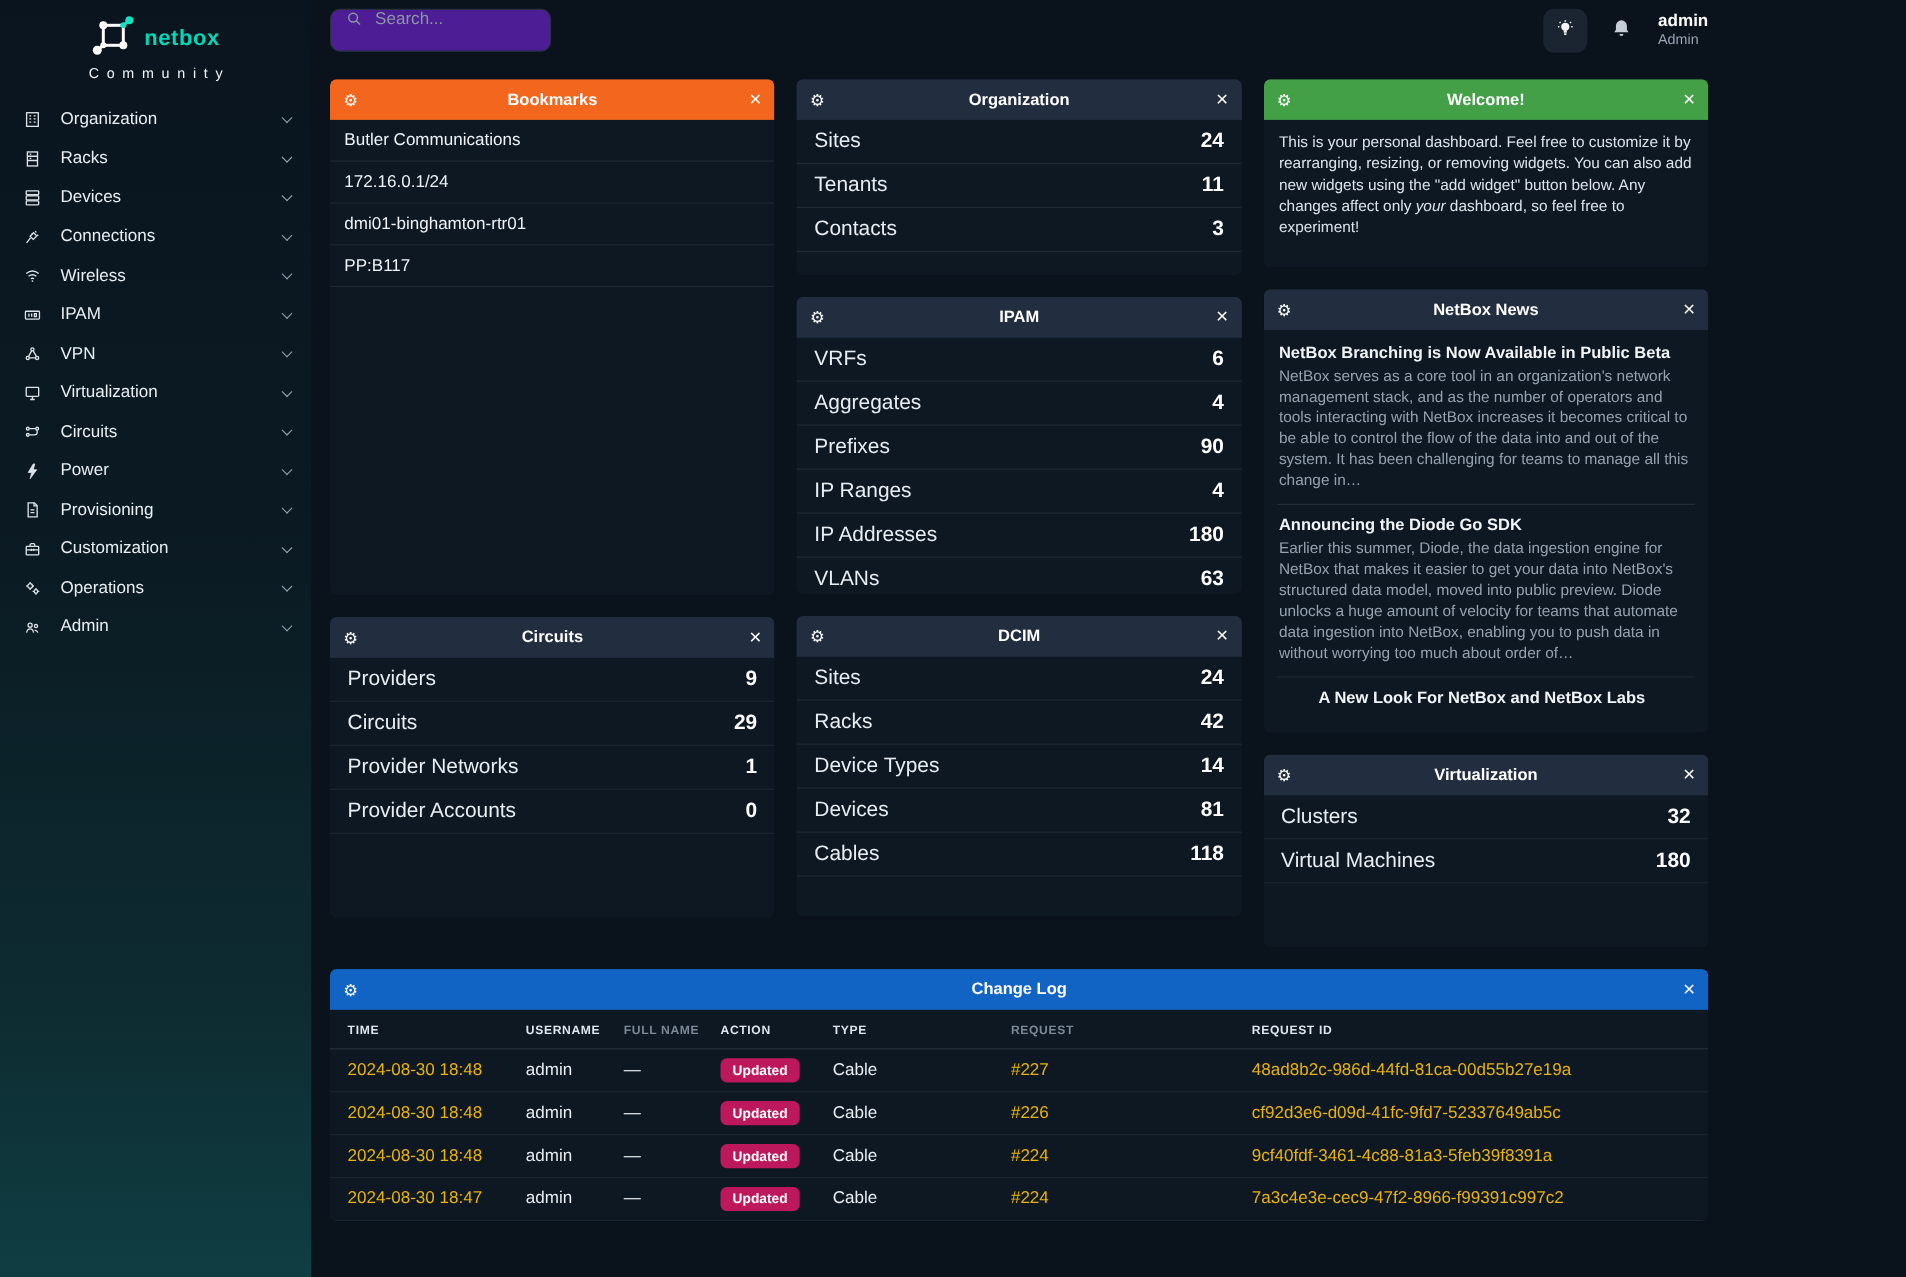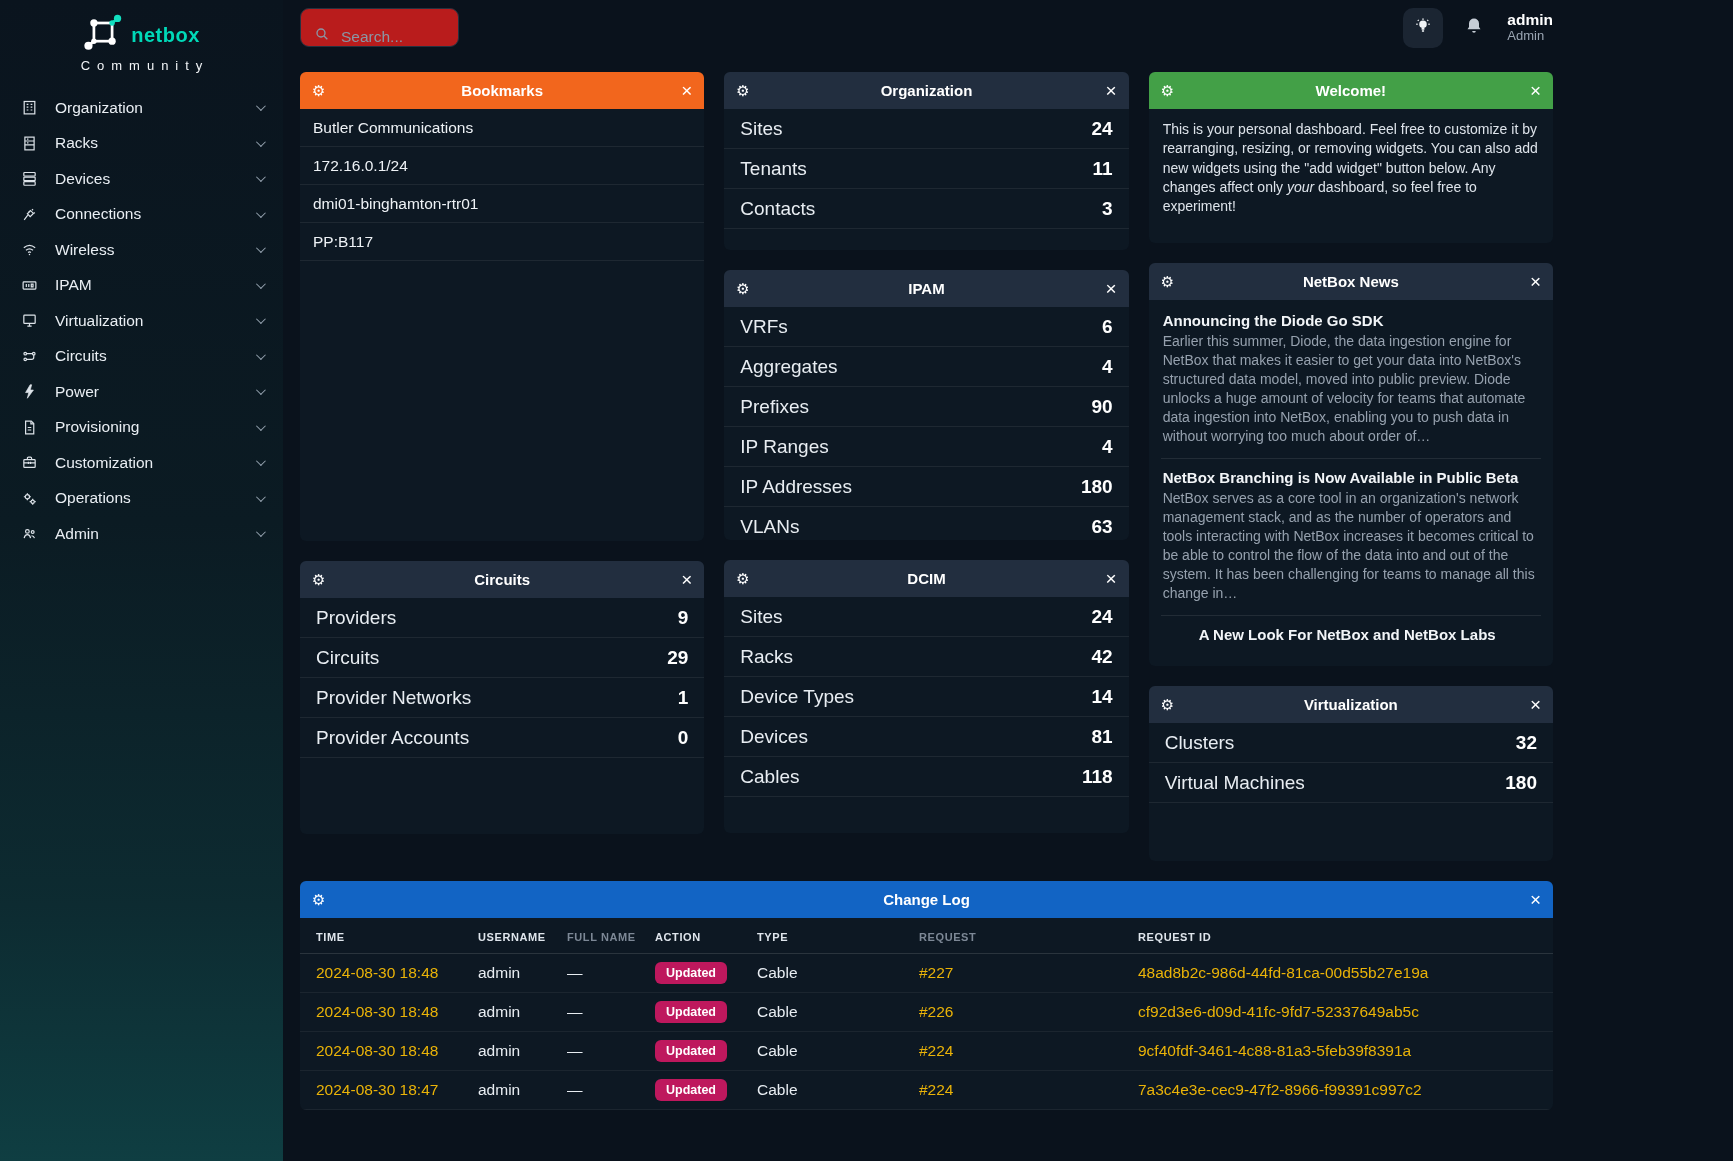--- a/index.html
+++ b/index.html
@@ -22,22 +22,22 @@
   .menu-item { display:flex; align-items:center; height:35.5px; padding:0 20px 0 18px;
     font-size:15.5px; color:#e9eef3; cursor:pointer; }
   .mi-icon { width:22px; margin-right:15px; display:flex; justify-content:center; align-items:center; }
   .mi-icon svg { stroke:#dde3e9; }
   .chev { margin-left:auto; width:7px; height:7px; border-right:1.6px solid #93a0ad;
     border-bottom:1.6px solid #93a0ad; transform:rotate(45deg) translateY(-2px); }
   
   .main { flex:1; padding-left:17px; }
   .content { width:1253px; }
   .topbar { height:55px; display:flex; align-items:center; justify-content:space-between; }
-  .search { width:159px; height:39px; background:#b91c1c; border:1px solid #27313f;
-    border-radius:9px; display:flex; align-items:flex-end; gap:11px; padding:0 13px; }
+  .search { width:201px; height:39px; background:#4c1d95; border:1px solid #27313f;
+    border-radius:9px; display:flex; align-items:flex-start; gap:11px; padding:0 13px; }
   .search input { background:transparent; border:none; outline:none; color:#aeb8c4;
     font-size:15.5px; width:140px; font-family:"Liberation Sans",sans-serif; }
   .search input::placeholder { color:#8b96a5; }
   .user-area { display:flex; align-items:center; gap:17px; }
   .icon-btn { width:40px; height:40px; background:#1b2532; border-radius:10px;
     display:flex; align-items:center; justify-content:center; cursor:pointer; border:none; }
   .bell-btn { background:transparent; width:28px; }
   .user-block { line-height:1.15; margin-left:2px; }
   .user-name { font-size:15.5px; font-weight:bold; color:#fff; }
   .user-role { font-size:13px; color:#9aa5b2; }
@@ -163,20 +163,32 @@
             <rect x="3" y="7" width="18" height="10" rx="1"></rect>
             <path d="M7.5 10v4M11 10v4M14.5 10h2.5v4h-2.5z"></path>
           </svg>
       </span>
       <span>IPAM</span>
       <span class="chev"></span>
     </div>
     <div class="menu-item">
       <span class="mi-icon">
         <svg width="17" height="17" viewBox="0 0 24 24" fill="none" stroke-width="1.7">
+            <circle cx="12" cy="6.5" r="2"></circle>
+            <circle cx="6" cy="17.5" r="2"></circle>
+            <circle cx="18" cy="17.5" r="2"></circle>
+            <path d="M11 8.4l-4 7M13 8.4l4 7M8 17.5h8"></path>
+          </svg>
+      </span>
+      <span>VPN</span>
+      <span class="chev"></span>
+    </div>
+    <div class="menu-item">
+      <span class="mi-icon">
+        <svg width="17" height="17" viewBox="0 0 24 24" fill="none" stroke-width="1.7">
             <rect x="4" y="4.5" width="16" height="11.5" rx="1"></rect>
             <path d="M9 20h6M12 16v4"></path>
           </svg>
       </span>
       <span>Virtualization</span>
       <span class="chev"></span>
     </div>
     <div class="menu-item">
       <span class="mi-icon">
         <svg width="17" height="17" viewBox="0 0 24 24" fill="none" stroke-width="1.7">
@@ -416,26 +428,26 @@
         </div>
 
         <div class="widget min-382">
           <div class="widget-header">
             <span class="gear">⚙</span>
             <span class="widget-title">NetBox News</span>
             <span class="wclose">×</span>
           </div>
           <div class="news-list">
             <div class="news-item">
+              <div class="news-title">NetBox Branching is Now Available in Public Beta</div>
+              <div class="news-body">NetBox serves as a core tool in an organization's network management stack, and as the number of operators and tools interacting with NetBox increases it becomes critical to be able to control the flow of the data into and out of the system. It has been challenging for teams to manage all this change in…</div>
+            </div>
+            <div class="news-item">
               <div class="news-title">Announcing the Diode Go SDK</div>
               <div class="news-body">Earlier this summer, Diode, the data ingestion engine for NetBox that makes it easier to get your data into NetBox's structured data model, moved into public preview. Diode unlocks a huge amount of velocity for teams that automate data ingestion into NetBox, enabling you to push data in without worrying too much about order of…</div>
-            </div>
-            <div class="news-item">
-              <div class="news-title">NetBox Branching is Now Available in Public Beta</div>
-              <div class="news-body">NetBox serves as a core tool in an organization's network management stack, and as the number of operators and tools interacting with NetBox increases it becomes critical to be able to control the flow of the data into and out of the system. It has been challenging for teams to manage all this change in…</div>
             </div>
             <div class="news-item">
               <div class="news-title">A New Look For NetBox and NetBox Labs</div>
             </div>
           </div>
         </div>
 
         <div class="widget h-175">
           <div class="widget-header">
             <span class="gear">⚙</span>

